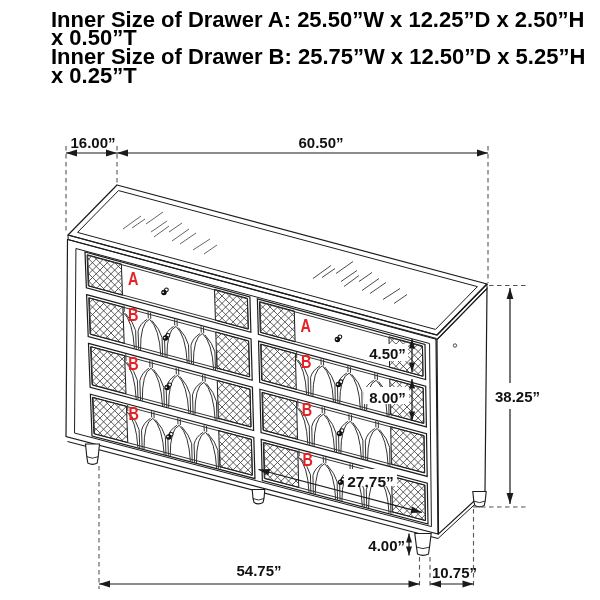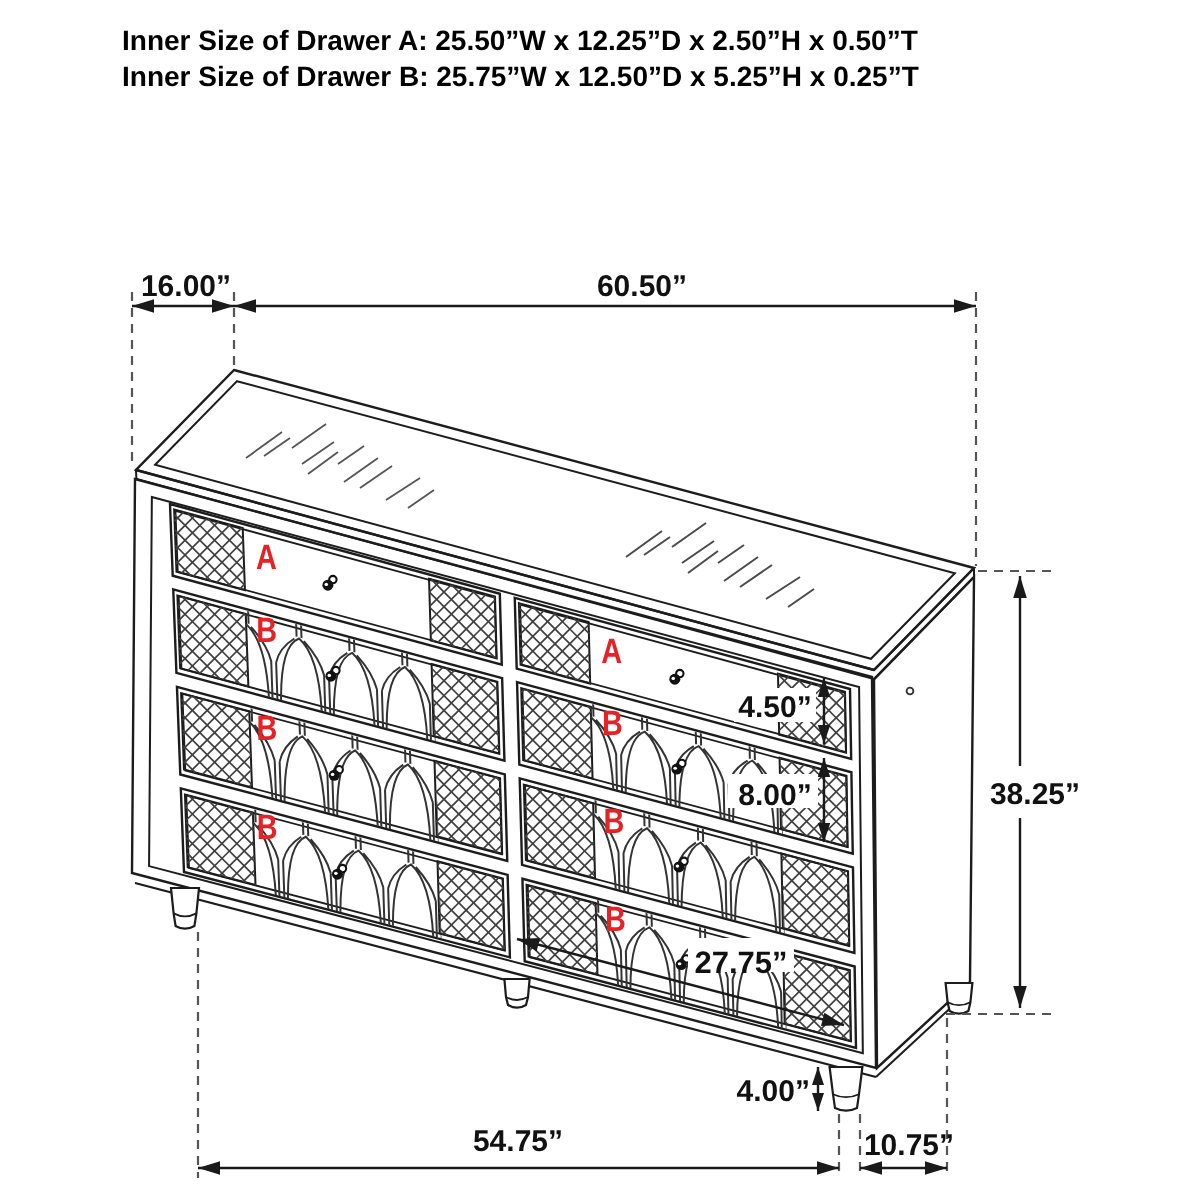--- a/index.html
+++ b/index.html
@@ -1,16 +1,16 @@
 <!DOCTYPE html>
 <html><head>
 <meta charset="utf-8">
 <style>
 html,body{margin:0;padding:0;background:#fff;width:600px;height:600px;overflow:hidden;}
-.hdr{position:absolute;left:61px;top:10.5px;font-family:"Liberation Sans",sans-serif;font-weight:bold;font-size:14px;line-height:18.8px;color:#000;}
+.hdr{position:absolute;left:51px;top:10.5px;font-family:"Liberation Sans",sans-serif;font-weight:bold;font-size:22px;line-height:18.8px;color:#000;}
 svg{position:absolute;left:0;top:0;}
 </style>
 </head>
 <body>
 <svg width="600" height="600" viewBox="0 0 600 600">
 <rect width="600" height="600" fill="#ffffff"></rect>
 <path d="M117.00,185.00 L487.00,284.00 L437.00,335.00 L68.00,235.00 Z" fill="none" stroke="#1c1c1c" stroke-width="1.2"></path>
 <path d="M118.53,190.58 L477.43,286.62 L435.48,329.41 L77.54,232.41 Z" fill="none" stroke="#1c1c1c" stroke-width="1.0"></path>
 <line x1="68.00" y1="235.00" x2="437.00" y2="335.00" stroke="#1c1c1c" stroke-width="1.2"></line>
 <line x1="68.20" y1="239.50" x2="437.00" y2="339.50" stroke="#1c1c1c" stroke-width="1.0"></line>

